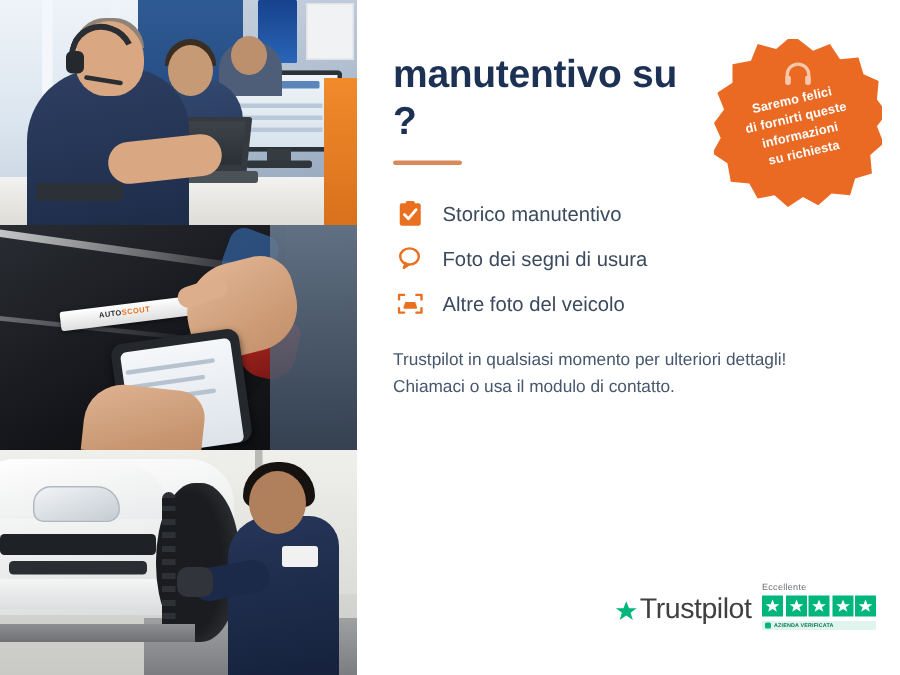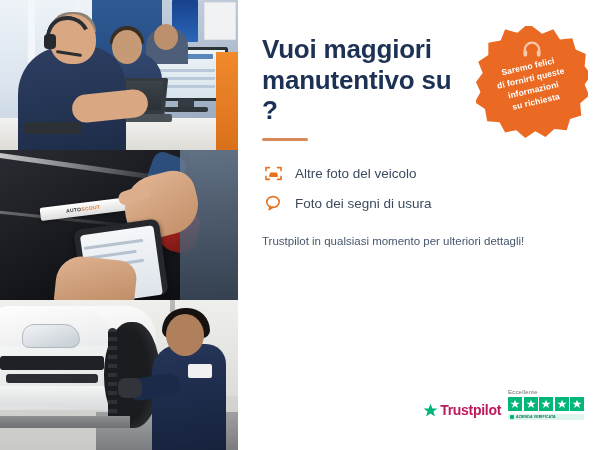--- a/index.html
+++ b/index.html
@@ -441,23 +441,23 @@
     bottom: 30px;
     display:flex;
     align-items:flex-end;
     gap: 7px;
   }
   .tp-logo {
     display:flex; align-items:center; gap:2px;
     padding-bottom: 2px;
   }
   .tp-logo .name {
-    font-size: 14px;
-    font-weight: 700;
-    color: #be185d;
+    font-size: 19px;
+    font-weight: 400;
+    color: #404040;
     letter-spacing: -0.3px;
   }
   .tp-right { display:flex; flex-direction:column; }
   .tp-rating {
     font-size: 6px;
     color: #6b6f76;
     margin-bottom: 2px;
     letter-spacing: .2px;
   }
   .tp-stars { display:flex; gap:1.5px; }
@@ -568,21 +568,20 @@
       <div class="badge"></div>
       <div class="tarm"></div>
       <div class="glove"></div>
     </div>
 
   </div>
 
   <div class="content">
 
     <h1 class="headline">
-      <span>Vuoi maggiori</span>
       <span class="l2">manutentivo su ?</span>
     </h1>
     <div class="divider"></div>
 
     <div class="badge-wrap">
       <div class="starburst"></div>
       <svg class="badge-icon" viewBox="0 0 24 20">
         <path d="M4 13 V11 a8 8 0 0 1 16 0 v2" fill="none" stroke="#f7c8ab" stroke-width="2.4" stroke-linecap="round"></path>
         <rect x="2.5" y="11.5" width="4.2" height="7" rx="2" fill="#f7c8ab"></rect>
         <rect x="17.3" y="11.5" width="4.2" height="7" rx="2" fill="#f7c8ab"></rect>
@@ -590,49 +589,60 @@
       <div class="badge-text">
         <span>Saremo felici</span>
         <span>di fornirti queste</span>
         <span>informazioni</span>
         <span>su richiesta</span>
       </div>
     </div>
 
     <ul class="features">
 
-
+      <li class="feature">
+        <span class="ico">
+          <svg width="15" height="17" viewBox="0 0 15 17">
+            <rect x="0.5" y="1.5" width="14" height="15" rx="1.5" fill="#e8701f"></rect>
+            <rect x="4.5" y="0" width="6" height="3" rx="1" fill="#e8701f"></rect>
+            <path d="M3.6 9 L6.3 11.8 L11.4 5.8" fill="none" stroke="#ffffff" stroke-width="1.9" stroke-linecap="round" stroke-linejoin="round"></path>
+          </svg>
+        </span>
+        <span class="txt">Storico manutentivo</span>
+      </li>
+
+
+      <li class="feature">
+        <span class="ico">
+          <svg width="16" height="16" viewBox="0 0 16 16">
+            <ellipse cx="8" cy="7" rx="6.2" ry="5.4" fill="none" stroke="#e8701f" stroke-width="1.6"></ellipse>
+            <path d="M5.4 11.4 L4.2 14.6 L7.6 12.3" fill="none" stroke="#e8701f" stroke-width="1.6" stroke-linecap="round" stroke-linejoin="round"></path>
+          </svg>
+        </span>
+        <span class="txt">Foto dei segni di usura</span>
+      </li>
 
       <li class="feature">
         <span class="ico">
           <svg width="17" height="15" viewBox="0 0 17 15">
             <path d="M1 4.6 V1.6 H4.4 M12.6 1.6 H16 V4.6 M16 10.4 V13.4 H12.6 M4.4 13.4 H1 V10.4" fill="none" stroke="#e8701f" stroke-width="1.6" stroke-linecap="round" stroke-linejoin="round"></path>
             <path d="M4.2 9.2 L5.2 6.4 h6.6 l1 2.8 z" fill="#e8701f"></path>
             <rect x="4" y="9" width="9" height="1.9" rx="0.8" fill="#e8701f"></rect>
           </svg>
         </span>
         <span class="txt">Altre foto del veicolo</span>
       </li>
 
-      <li class="feature">
-        <span class="ico">
-          <svg width="16" height="16" viewBox="0 0 16 16">
-            <ellipse cx="8" cy="7" rx="6.2" ry="5.4" fill="none" stroke="#e8701f" stroke-width="1.6"></ellipse>
-            <path d="M5.4 11.4 L4.2 14.6 L7.6 12.3" fill="none" stroke="#e8701f" stroke-width="1.6" stroke-linecap="round" stroke-linejoin="round"></path>
-          </svg>
-        </span>
-        <span class="txt">Foto dei segni di usura</span>
-      </li>
-
 
     </ul>
 
 
     <div class="sub-copy">
       <span>Trustpilot in qualsiasi momento per ulteriori dettagli!</span>
+      <span>Chiamaci o usa il modulo di contatto.</span>
     </div>
 
     <div class="trust">
       <div class="tp-logo">
         <svg width="15" height="15" viewBox="0 0 16 16">
           <path d="M8 0.8 L10 5.9 L15.4 5.9 L11.1 9.1 L12.7 14.3 L8 11.1 L3.3 14.3 L4.9 9.1 L0.6 5.9 L6 5.9 Z" fill="#00b67a"></path>
         </svg>
         <span class="name">Trustpilot</span>
       </div>
       <div class="tp-right">

